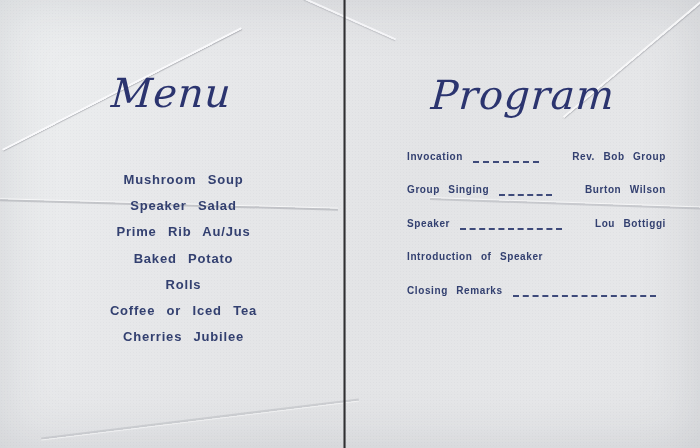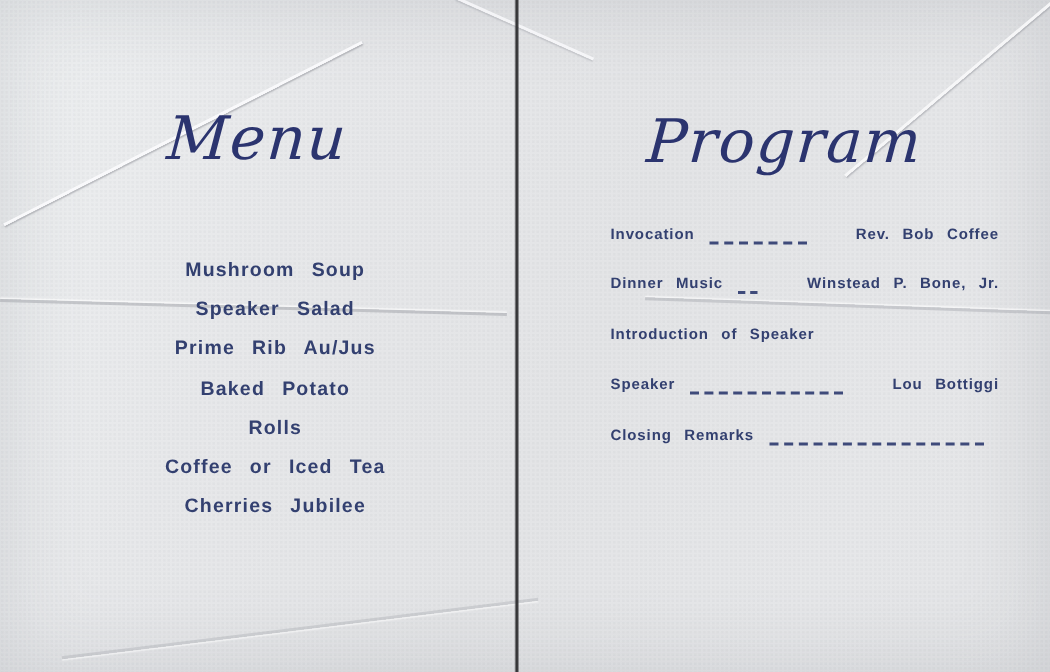--- a/index.html
+++ b/index.html
@@ -120,40 +120,40 @@
 
   <div class="fold"></div>
 
   <div class="page right">
     <h1 class="script-title">Program</h1>
     <div class="program-rows">
 
       <div class="prow">
         <span class="plabel">Invocation</span>
         <span class="leader"></span>
-        <span class="pname">Rev. Bob Coffee</span>
+        <span class="pname">Rev. Bob Group</span>
+      </div>
+
+      <div class="prow">
+        <span class="plabel">Group Singing</span>
+        <span class="leader"></span>
+        <span class="pname">Burton Wilson</span>
       </div>
 
 
       <div class="prow">
-        <span class="plabel">Dinner Music</span>
+        <span class="plabel">Speaker</span>
         <span class="leader"></span>
-        <span class="pname">Winstead P. Bone, Jr.</span>
+        <span class="pname">Lou Bottiggi</span>
       </div>
 
       <div class="prow no-leader">
         <span class="plabel">Introduction of Speaker</span>
         <span class="leader"></span>
         <span class="pname"></span>
-      </div>
-
-      <div class="prow">
-        <span class="plabel">Speaker</span>
-        <span class="leader"></span>
-        <span class="pname">Lou Bottiggi</span>
       </div>
 
       <div class="prow">
         <span class="plabel">Closing Remarks</span>
         <span class="leader"></span>
       </div>
 
     </div>
   </div>
 

